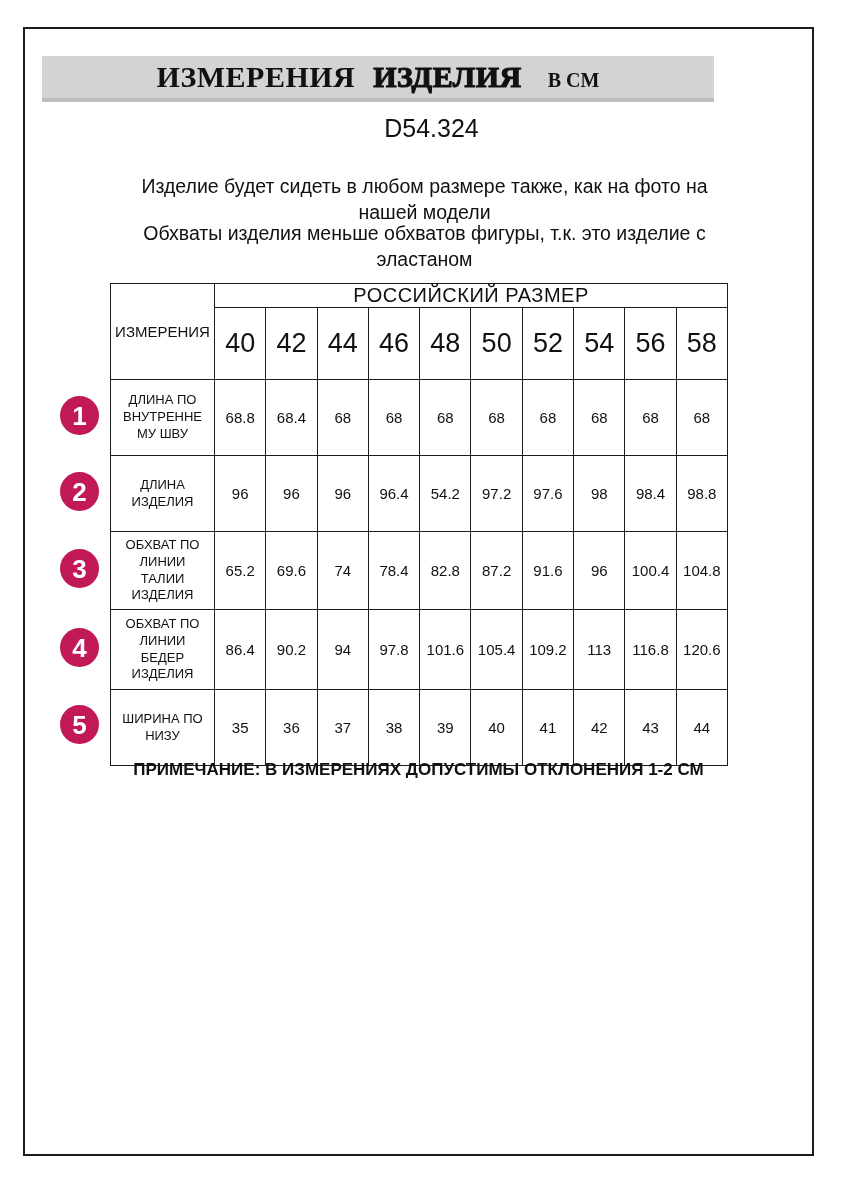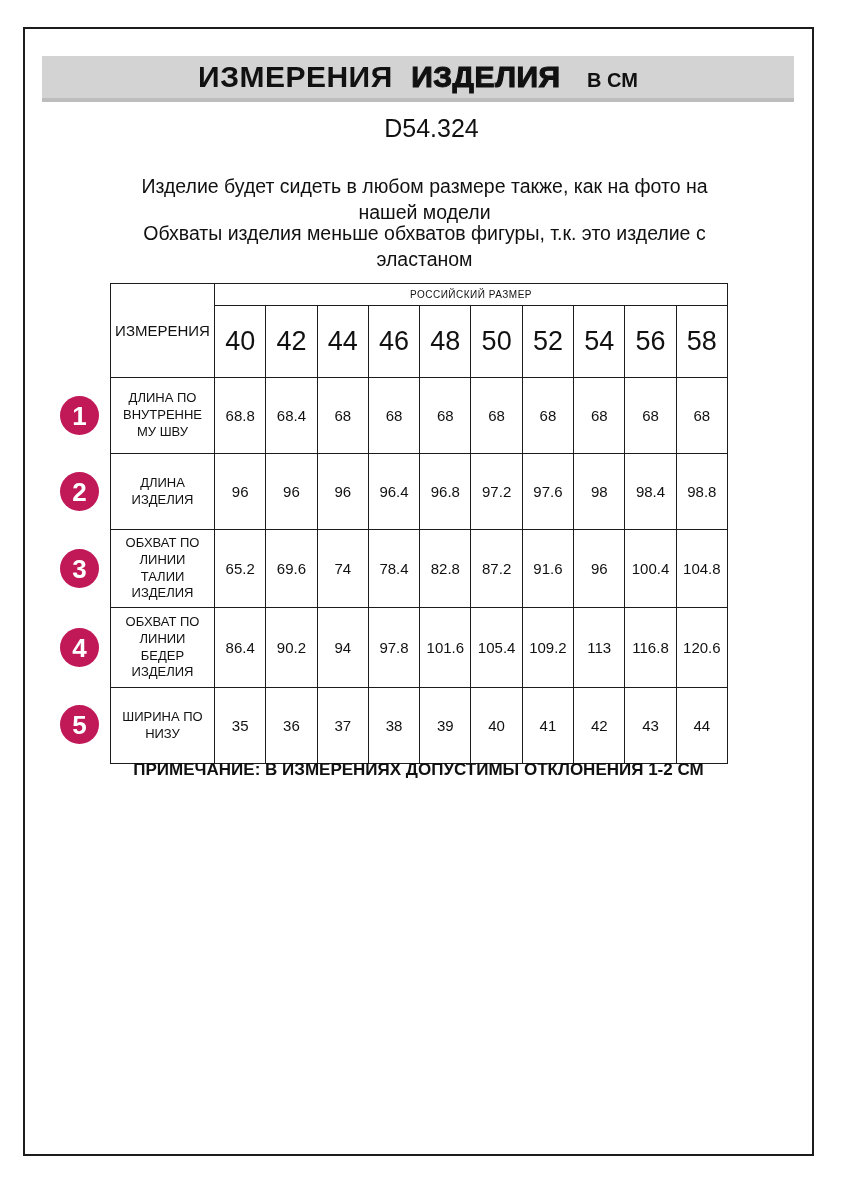--- a/index.html
+++ b/index.html
@@ -14,26 +14,27 @@
   .page-frame {
     position: absolute;
     left: 23px; top: 27px;
     width: 791px; height: 1129px;
     border: 2px solid #1c1c1c;
     background: #ffffff;
   }
   .title-bar {
     position: absolute;
     left: 42px; top: 56px;
-    width: 752px; height: 46px;
+    width: 672px; height: 46px;
     background: #d3d3d3;
     border-bottom: 4px solid #bdbdbd;
     text-align: center;
     line-height: 41px;
     white-space: nowrap;
+    font-family: Liberation Serif, serif;
   }
   .title-word1 { font-size: 30px; font-weight: 700; letter-spacing: 0.5px; }
   .title-word2 { font-size: 30px; font-weight: 700; -webkit-text-stroke: 1.1px currentColor; margin-left: 14px; letter-spacing: 0.5px; }
   .title-unit  { font-size: 20px; font-weight: 700; margin-left: 22px; }
   .product-code {
     position: absolute;
     left: 36px; top: 114px;
     width: 791px;
     text-align: center;
     font-size: 25px;
@@ -59,21 +60,21 @@
   }
   .size-table th, .size-table td {
     border: 1.5px solid #1c1c1c;
     text-align: center;
     vertical-align: middle;
     font-weight: 400;
     background: #fff;
   }
   .measure-header-cell { font-size: 15px; }
   .size-group-row { height: 22px; }
-  .size-group-cell { font-size: 10px; letter-spacing: 0.5px; }
+  .size-group-cell { font-size: 20px; letter-spacing: 0.5px; }
   .size-header-row { height: 72px; }
   .size-cell { font-size: 27px; font-weight: 700; }
   .label-cell {
     font-size: 13px;
     line-height: 1.3;
     padding: 0 10px;
     overflow-wrap: break-word;
   }
   .value-cell { font-size: 15px; }
   .row-0 { height: 76px; padding-left: 28px; }
@@ -170,21 +171,21 @@
         <td class="value-cell">68</td>
         <td class="value-cell">68</td>
         <td class="value-cell">68</td>
       </tr>
       <tr class="body-row row-1">
         <th class="label-cell">ДЛИНА ИЗДЕЛИЯ</th>
         <td class="value-cell">96</td>
         <td class="value-cell">96</td>
         <td class="value-cell">96</td>
         <td class="value-cell">96.4</td>
-        <td class="value-cell">96.8</td>
+        <td class="value-cell">54.2</td>
         <td class="value-cell">97.2</td>
         <td class="value-cell">97.6</td>
         <td class="value-cell">98</td>
         <td class="value-cell">98.4</td>
         <td class="value-cell">98.8</td>
       </tr>
       <tr class="body-row row-2">
         <th class="label-cell">ОБХВАТ ПО ЛИНИИ ТАЛИИ ИЗДЕЛИЯ</th>
         <td class="value-cell">65.2</td>
         <td class="value-cell">69.6</td>

